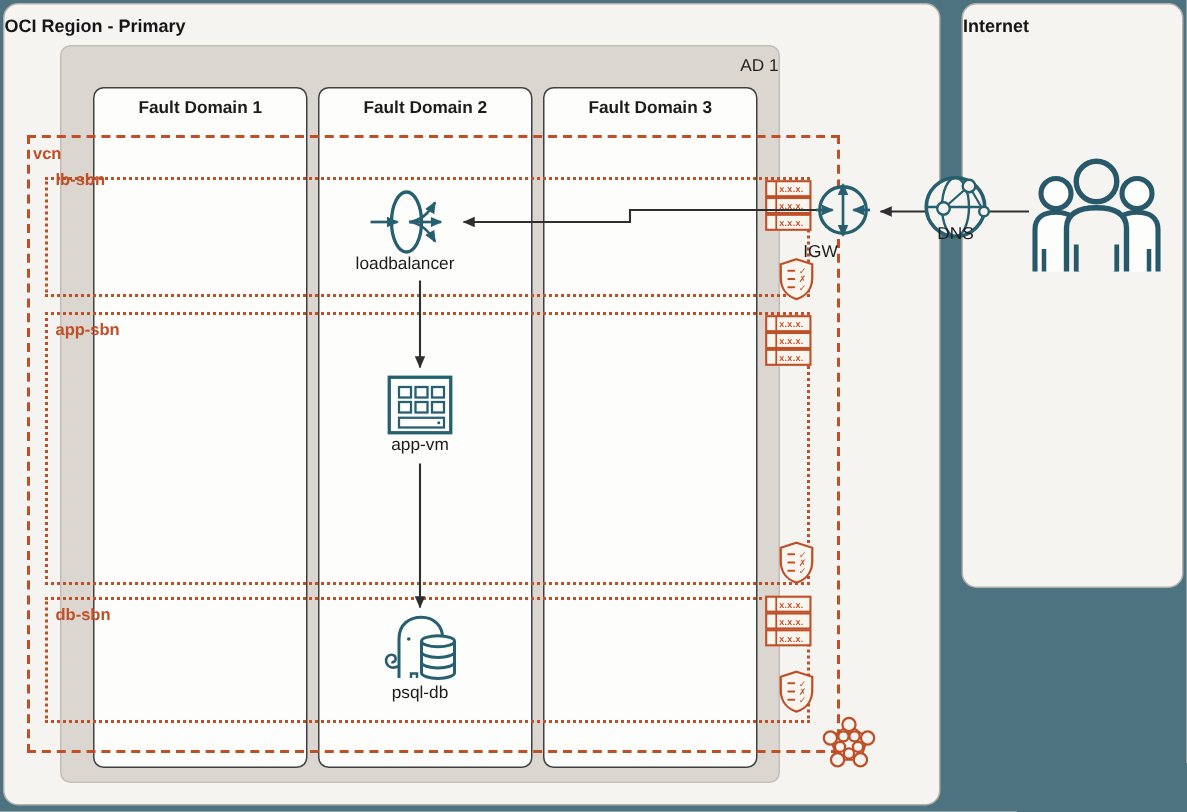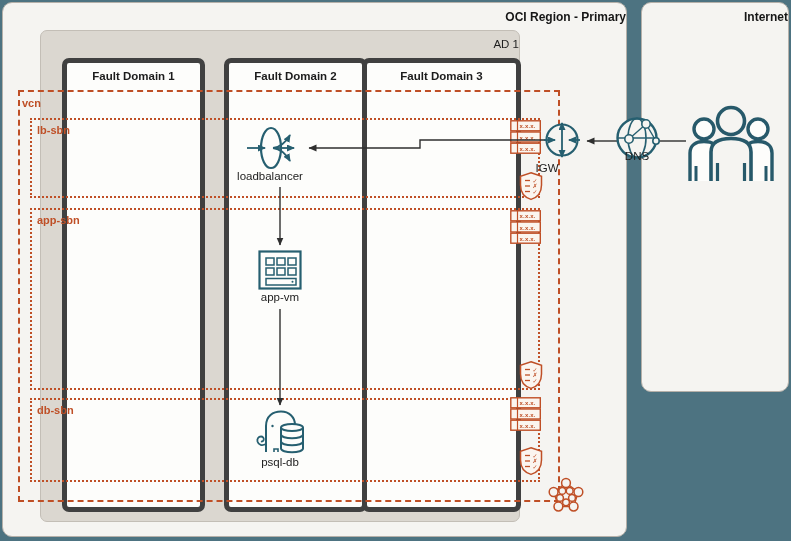--- a/index.html
+++ b/index.html
@@ -7,33 +7,33 @@
     width:791px;height:541px;position:relative;overflow:hidden;
     background:#4d7381;
     font-family:"Liberation Sans",sans-serif;
     -webkit-font-smoothing:antialiased;
   }
   .panel{
     position:absolute;background:#f5f4f1;border:1px solid #b5b0a9;
     border-radius:10px;box-sizing:border-box;
   }
   .panel-title{
-    position:absolute;top:7px;left:0;right:0;text-align:right;
+    position:absolute;top:7px;left:0;right:0;text-align:left;
     font-size:12px;font-weight:bold;color:#161616;
   }
   .ad{
     position:absolute;background:#dbd7d0;border:1px solid #c3beb6;
     border-radius:7px;box-sizing:border-box;
   }
   .ad-title{
     position:absolute;top:7px;left:0;right:0;text-align:right;
     font-size:11.5px;color:#1f1f1f;padding-left:28px;
   }
   .fd{
-    position:absolute;background:#fdfdfb;border:5px solid #404040;
+    position:absolute;background:#fdfdfb;border:1px solid #404040;
     border-radius:7px;box-sizing:border-box;
   }
   .fd-title{
     position:absolute;top:7px;left:0;right:0;text-align:center;
     font-size:11.5px;font-weight:bold;color:#1c1c1c;
   }
   .vcn-rect{
     position:absolute;border:2px dashed #bf4f26;box-sizing:border-box;
   }
   .subnet-rect{
@@ -59,32 +59,32 @@
   <div class="panel-title">OCI Region - Primary</div>
 </div>
 
 <div class="ad" style="left:40px;top:30px;width:480px;height:492px;">
   <div class="ad-title">AD 1</div>
 </div>
 
 <div class="fd" style="left:62px;top:58px;width:143px;height:454px;">
   <div class="fd-title">Fault Domain 1</div>
 </div>
-<div class="fd" style="left:224px;top:58px;width:143px;height:454px;">
+<div class="fd" style="left:212px;top:58px;width:143px;height:454px;">
   <div class="fd-title">Fault Domain 2</div>
 </div>
-<div class="fd" style="left:362px;top:58px;width:159px;height:454px;">
+<div class="fd" style="left:362px;top:58px;width:143px;height:454px;">
   <div class="fd-title">Fault Domain 3</div>
 </div>
 
 <div class="vcn-rect" style="left:18px;top:90px;width:542px;height:412px;"></div>
 <div class="orange-label" style="left:22px;top:97px;">vcn</div>
 
 <div class="subnet-rect" style="left:30px;top:118px;width:510px;height:80px;"></div>
-<div class="orange-label" style="left:37px;top:124px;">lb-sbn</div>
+<div class="orange-label" style="left:37px;top:114px;">lb-sbn</div>
 
 <div class="subnet-rect" style="left:30px;top:208px;width:510px;height:182px;"></div>
 <div class="orange-label" style="left:37px;top:214px;">app-sbn</div>
 
 <div class="subnet-rect" style="left:30px;top:398px;width:510px;height:84px;"></div>
 <div class="orange-label" style="left:37px;top:404px;">db-sbn</div>
 
 <div class="panel" style="left:641px;top:2px;width:148px;height:390px;">
   <div class="panel-title">Internet</div>
 </div>

